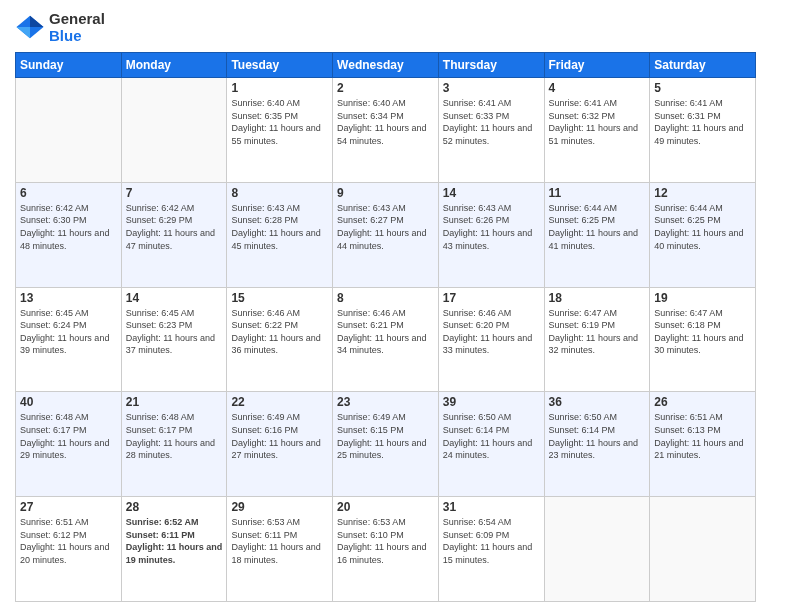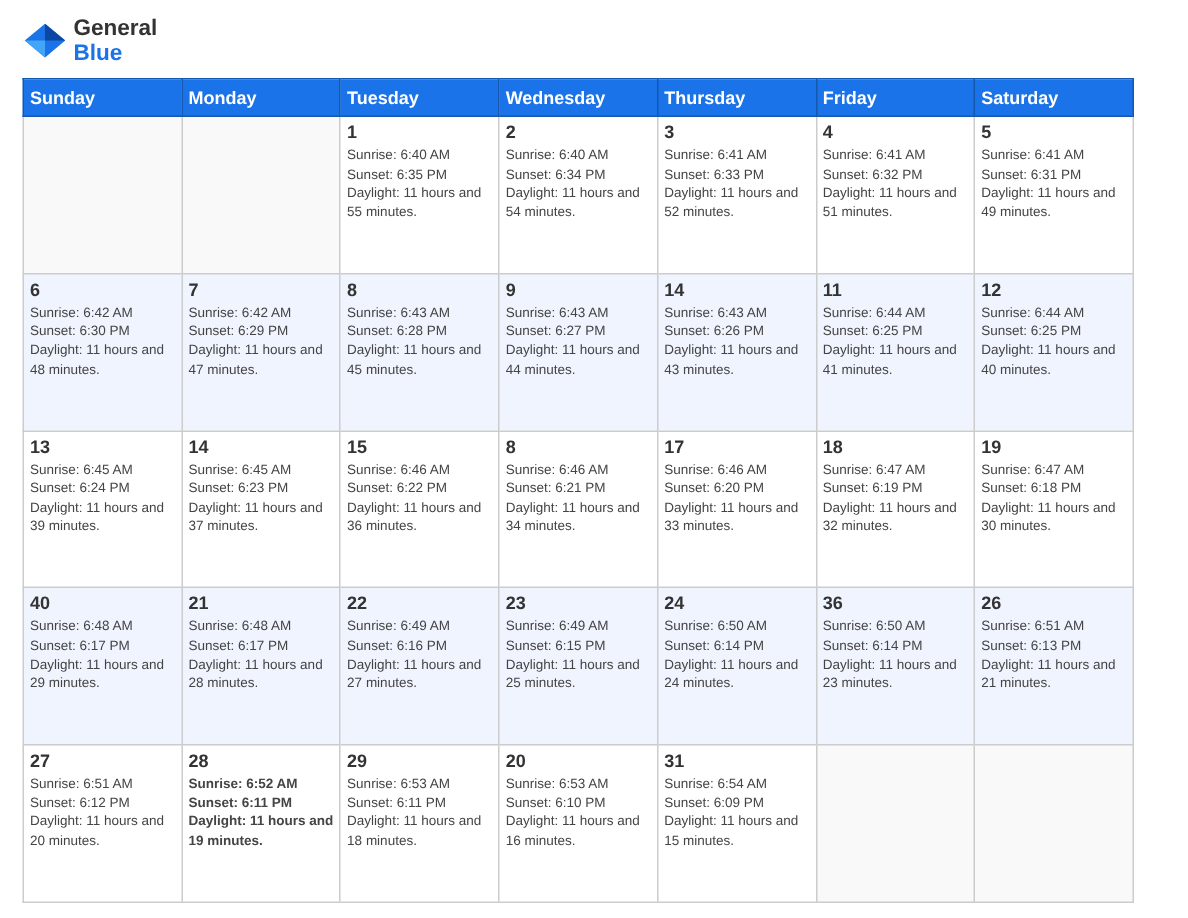--- a/index.html
+++ b/index.html
@@ -265,21 +265,21 @@
 Sunset: 6:16 PM
 Daylight: 11 hours and 27 minutes.</div>
           </td>
           <td>
             <span class="day-number">23</span>
             <div class="day-info" style="white-space: pre-line;">Sunrise: 6:49 AM
 Sunset: 6:15 PM
 Daylight: 11 hours and 25 minutes.</div>
           </td>
           <td>
-            <span class="day-number">24</span>
+            <span class="day-number">39</span>
             <div class="day-info" style="white-space: pre-line;">Sunrise: 6:50 AM
 Sunset: 6:14 PM
 Daylight: 11 hours and 24 minutes.</div>
           </td>
           <td>
             <span class="day-number">36</span>
             <div class="day-info" style="white-space: pre-line;">Sunrise: 6:50 AM
 Sunset: 6:14 PM
 Daylight: 11 hours and 23 minutes.</div>
           </td>

